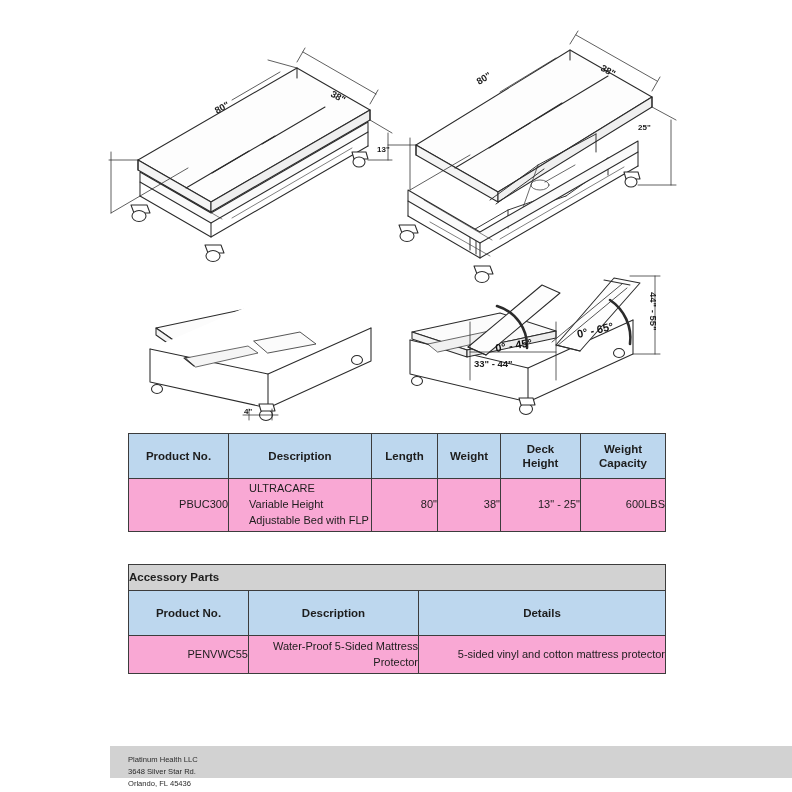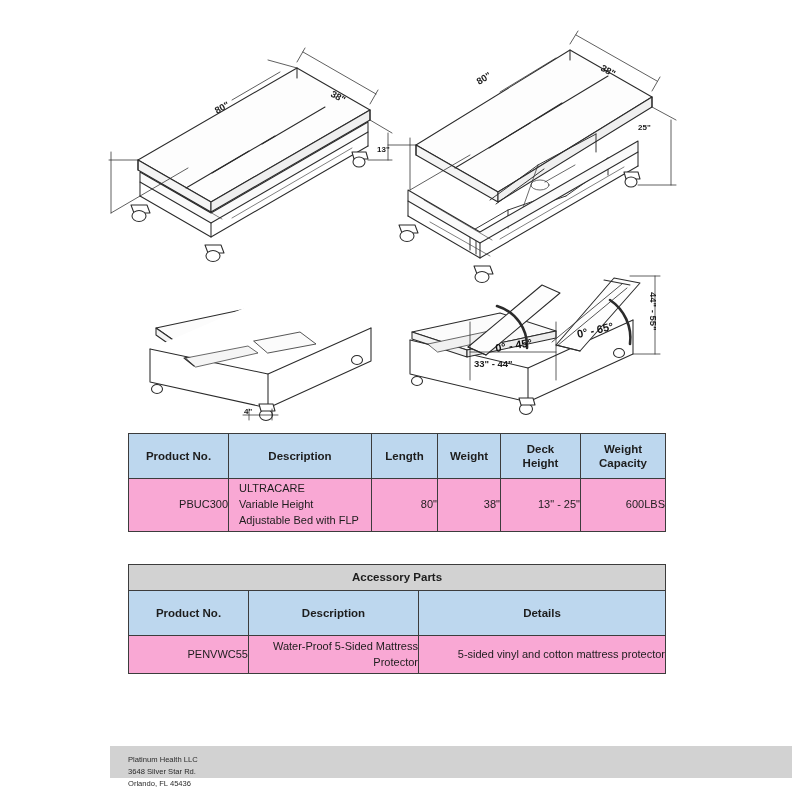--- a/index.html
+++ b/index.html
@@ -71,34 +71,34 @@
     font-weight: 700;
     text-align: center;
     line-height: 1.25;
     height: 44px;
     color: #1d1d1d;
   }
   .acc-table .band {
     background: #d2d2d2;
     font-size: 11.5px;
     font-weight: 700;
-    text-align: center;
+    text-align: left;
     height: 25px;
     color: #1d1d1d;
   }
   .spec-table td, .acc-table td {
     font-size: 11px;
     color: #1d1d1d;
     text-align: right;
     line-height: 1.45;
     height: 52px;
   }
   .spec-table td.desc {
     text-align: left;
-    padding-left: 10px;
+    padding-left: 20px;
   }
   .acc-table td { height: 37px; }
   .cellwrap { display: block; }
 
   
   .footer-bar {
     position: absolute;
     left: 110px;
     top: 746px;
     width: 682px;

